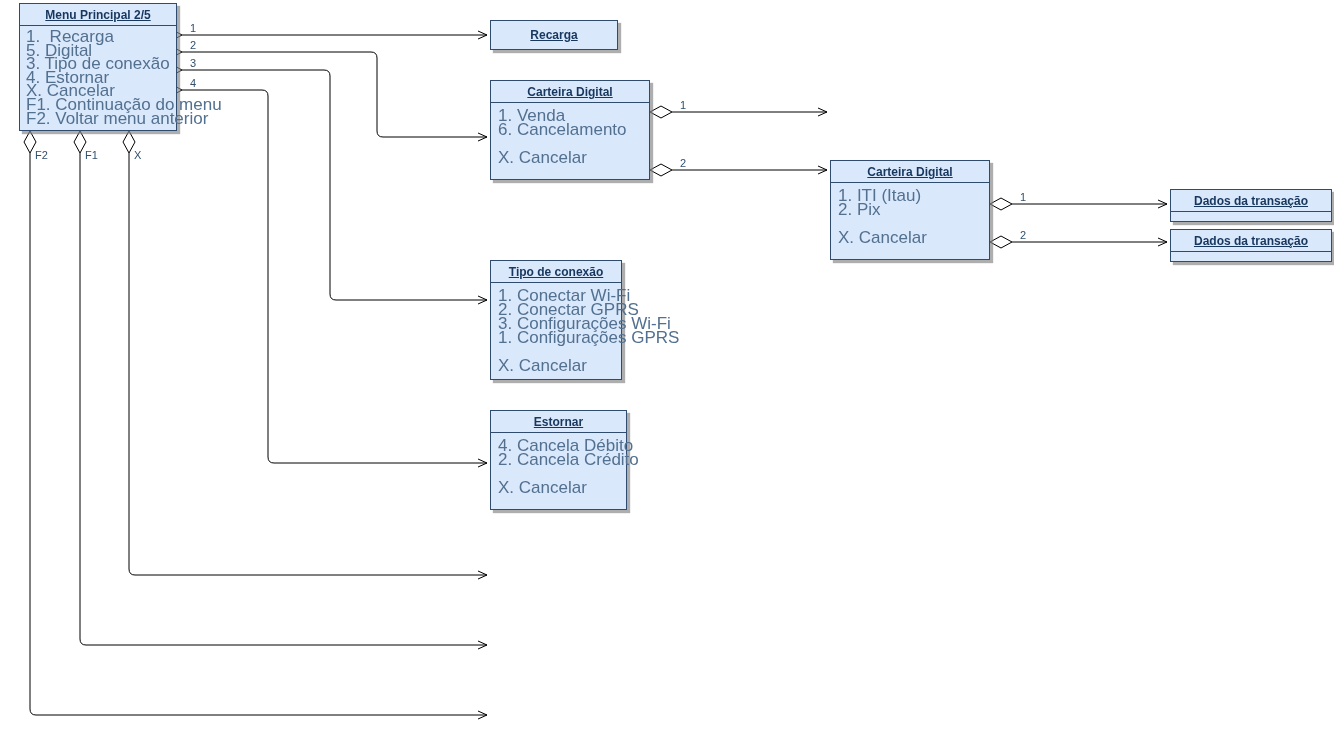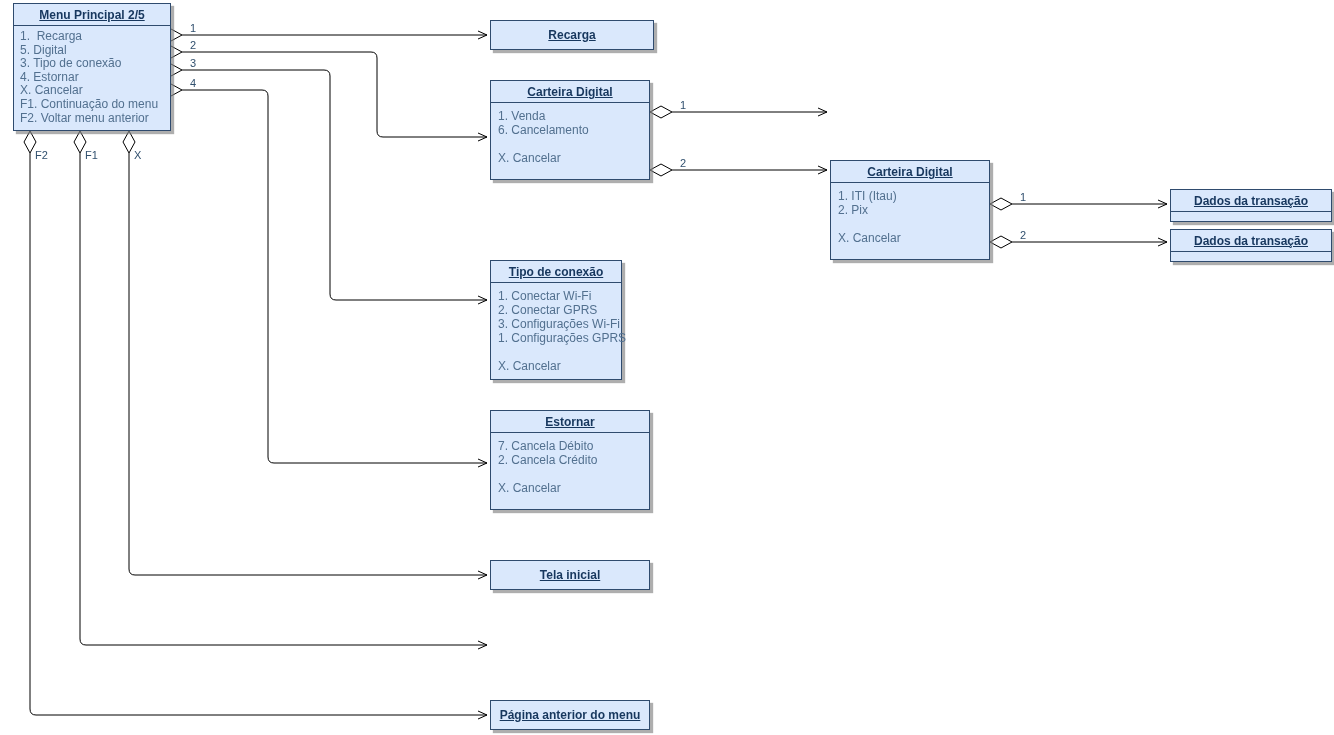--- a/index.html
+++ b/index.html
@@ -44,21 +44,21 @@
     color: #17375e;
     text-align: center;
     padding: 4px 2px 3px 2px;
     white-space: nowrap;
     overflow: hidden;
   }
   .node.listbox .node-title { border-bottom: 1px solid #2f4b6e; }
   .node-body {
     padding: 6px 6px 4px 7px;
     color: #52708f;
-    font-size: 12px;
+    font-size: 17px;
   }
   .node-item {
     line-height: 14px;
     min-height: 14px;
     white-space: pre;
   }
   .node.menu .node-body { padding: 4px 4px 2px 6px; }
   .node.menu .node-item { line-height: 13.6px; min-height: 13.6px; }
   .node.simple {
     display: flex;
@@ -140,34 +140,34 @@
       <text class="edge-key" x="1020" y="201">1</text>
     </g>
 
     <g>
       <polygon class="diamond" points="990,242 1001,236 1012,242 1001,248"></polygon>
       <path class="edge" d="M 1012 242 H 1167" marker-end="url(#arrowOpen)"></path>
       <text class="edge-key" x="1020" y="239">2</text>
     </g>
   </svg>
 
-  <div class="node menu listbox" style="left:13px;top:3px;width:158px;height:128px">
+  <div class="node menu listbox" style="left:19px;top:3px;width:158px;height:128px">
     <div class="node-title">Menu Principal 2/5</div>
     <div class="node-body">
       <div class="node-item">1.  Recarga</div>
       <div class="node-item">5. Digital</div>
       <div class="node-item">3. Tipo de conexão</div>
       <div class="node-item">4. Estornar</div>
       <div class="node-item">X. Cancelar</div>
       <div class="node-item">F1. Continuação do menu</div>
       <div class="node-item">F2. Voltar menu anterior</div>
     </div>
   </div>
 
-  <div class="node simple" style="left:490px;top:20px;width:164px;height:30px">
+  <div class="node simple" style="left:490px;top:20px;width:128px;height:30px">
     <div class="node-title">Recarga</div>
   </div>
 
   <div class="node listbox" style="left:490px;top:80px;width:160px;height:100px">
     <div class="node-title">Carteira Digital</div>
     <div class="node-body">
       <div class="node-item">1. Venda</div>
       <div class="node-item">6. Cancelamento</div>
       <div class="node-item"></div>
       <div class="node-item">X. Cancelar</div>
@@ -200,32 +200,26 @@
     <div class="node-body">
       <div class="node-item">1. Conectar Wi-Fi</div>
       <div class="node-item">2. Conectar GPRS</div>
       <div class="node-item">3. Configurações Wi-Fi</div>
       <div class="node-item">1. Configurações GPRS</div>
       <div class="node-item"></div>
       <div class="node-item">X. Cancelar</div>
     </div>
   </div>
 
-  <div class="node listbox" style="left:490px;top:410px;width:160px;height:100px">
+  <div class="node listbox" style="left:490px;top:410px;width:137px;height:100px">
     <div class="node-title">Estornar</div>
     <div class="node-body">
-      <div class="node-item">7. Cancela Débito</div>
+      <div class="node-item">4. Cancela Débito</div>
       <div class="node-item">2. Cancela Crédito</div>
       <div class="node-item"></div>
       <div class="node-item">X. Cancelar</div>
     </div>
   </div>
 
-  <div class="node simple" style="left:490px;top:560px;width:160px;height:30px">
-    <div class="node-title">Tela inicial</div>
-  </div>
-
-
-  <div class="node simple" style="left:490px;top:700px;width:160px;height:30px">
-    <div class="node-title">Página anterior do menu</div>
-  </div>
+
+
 
 </div>
 
 </body></html>

